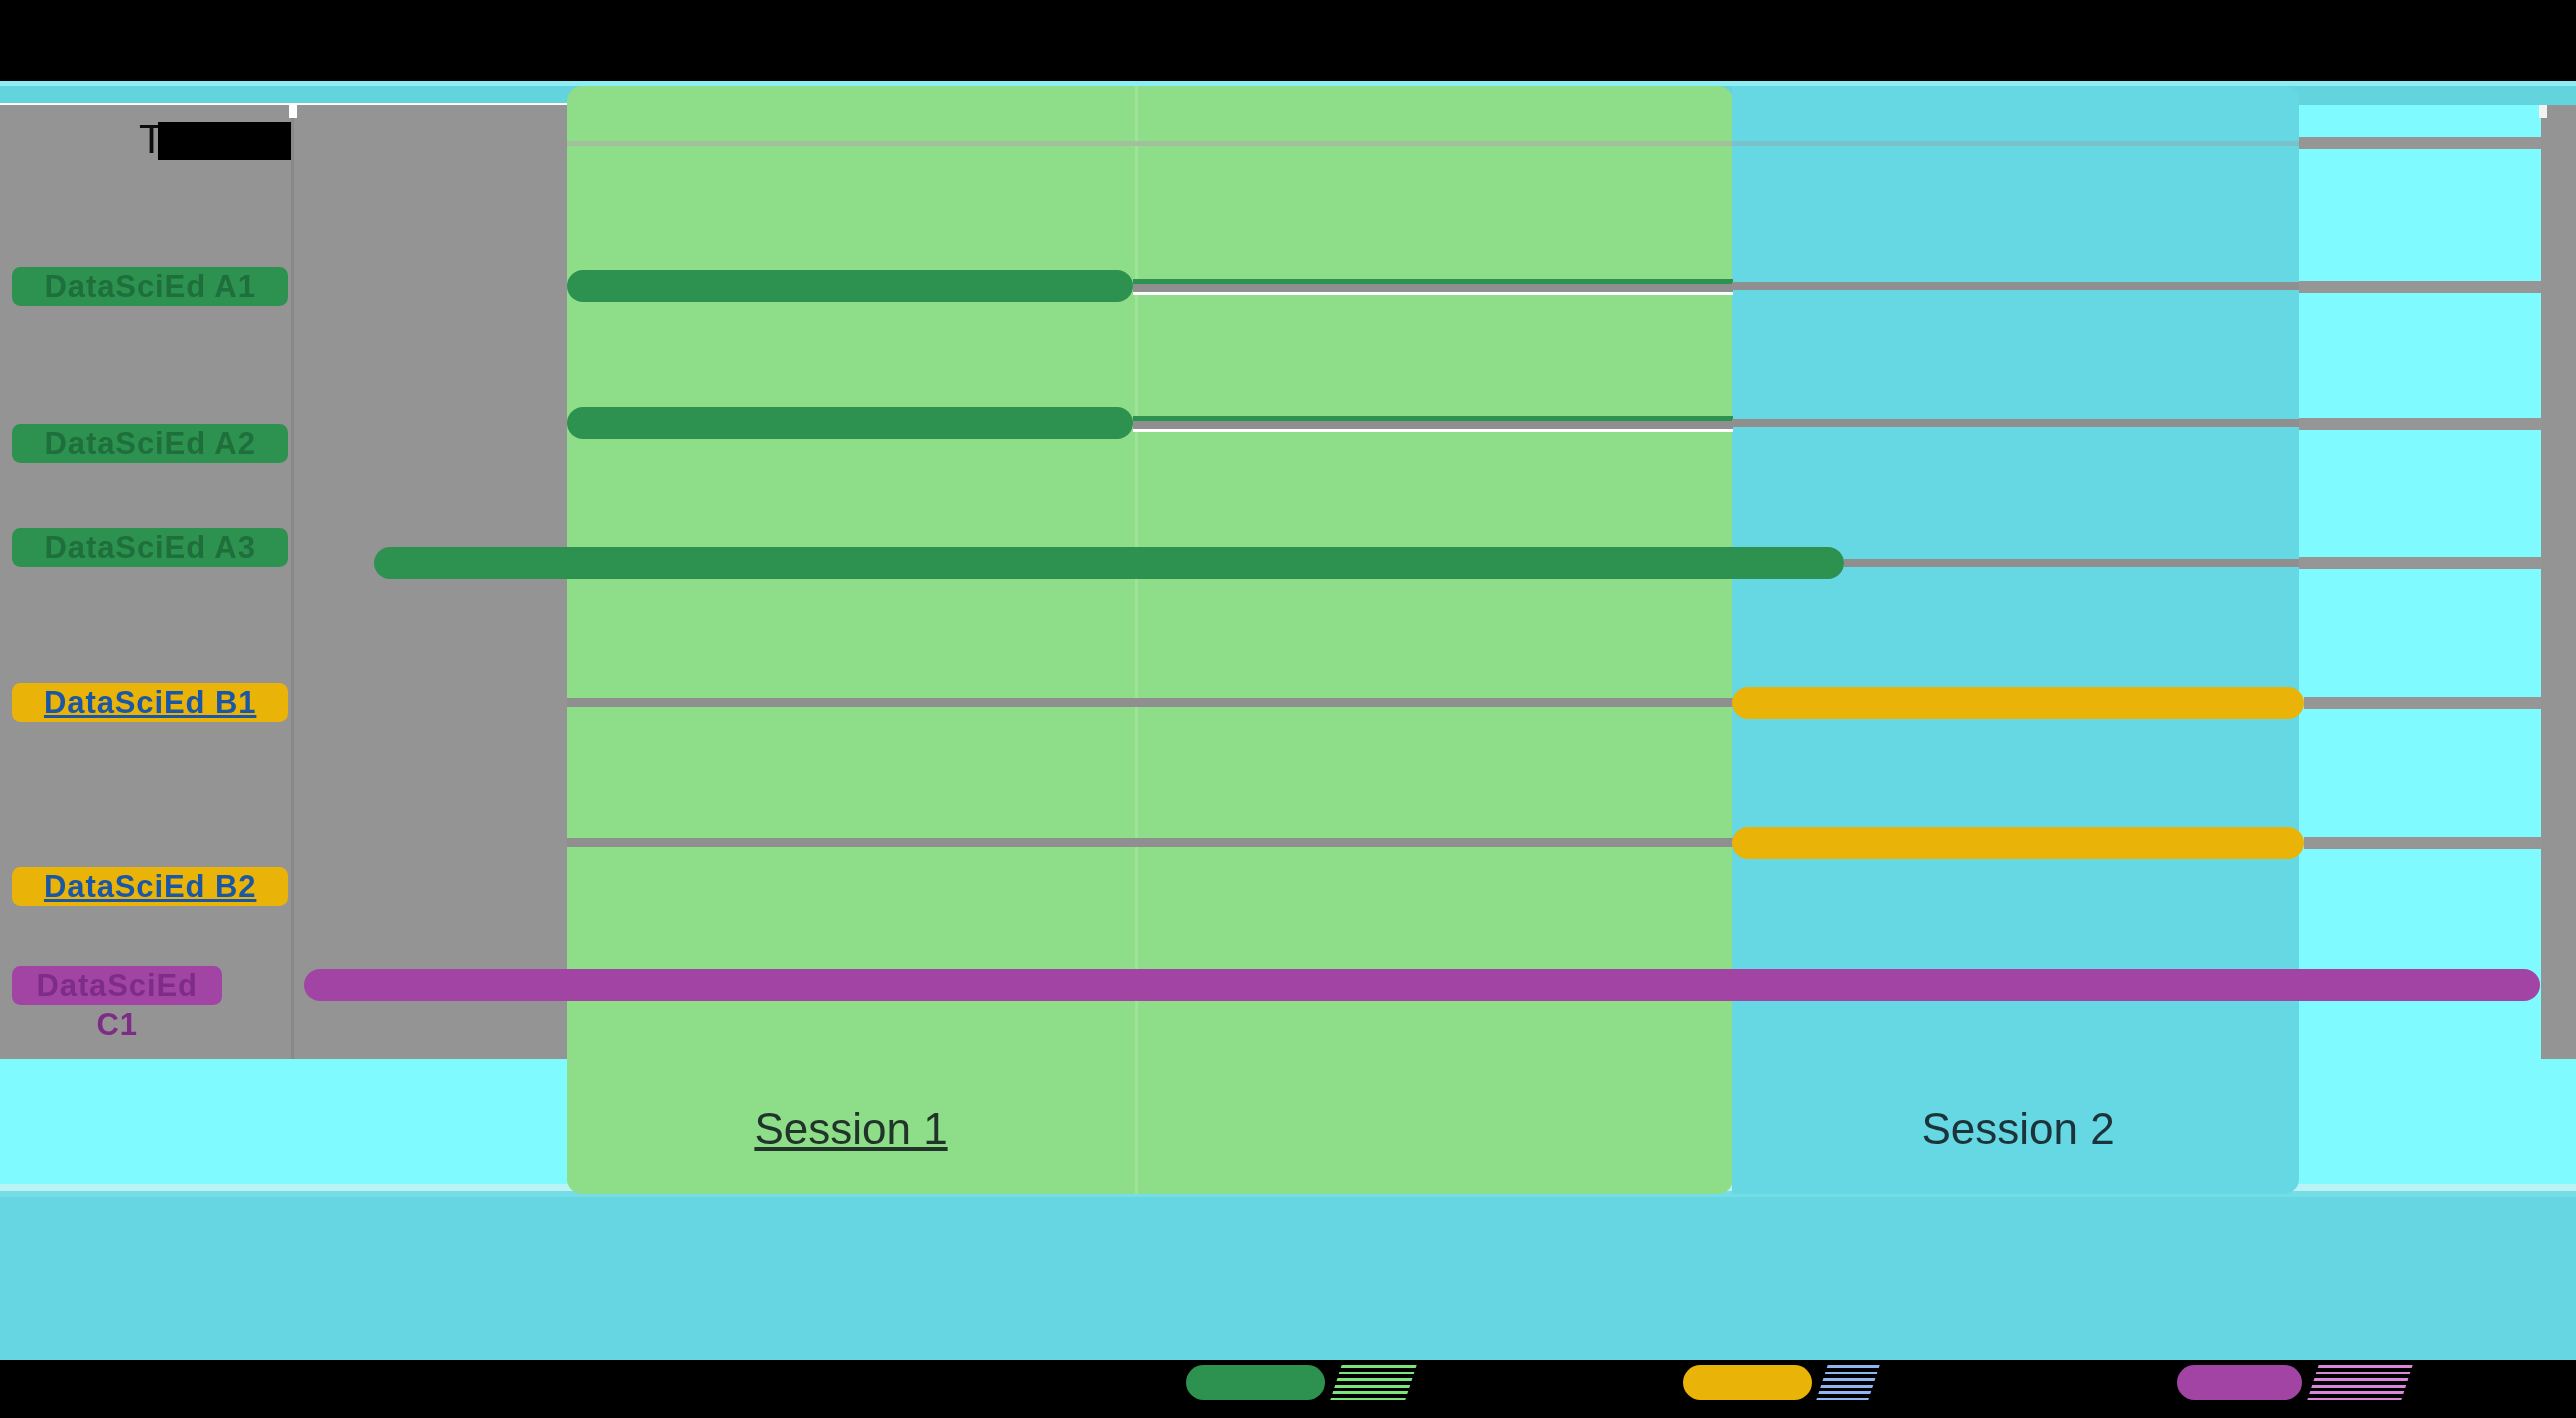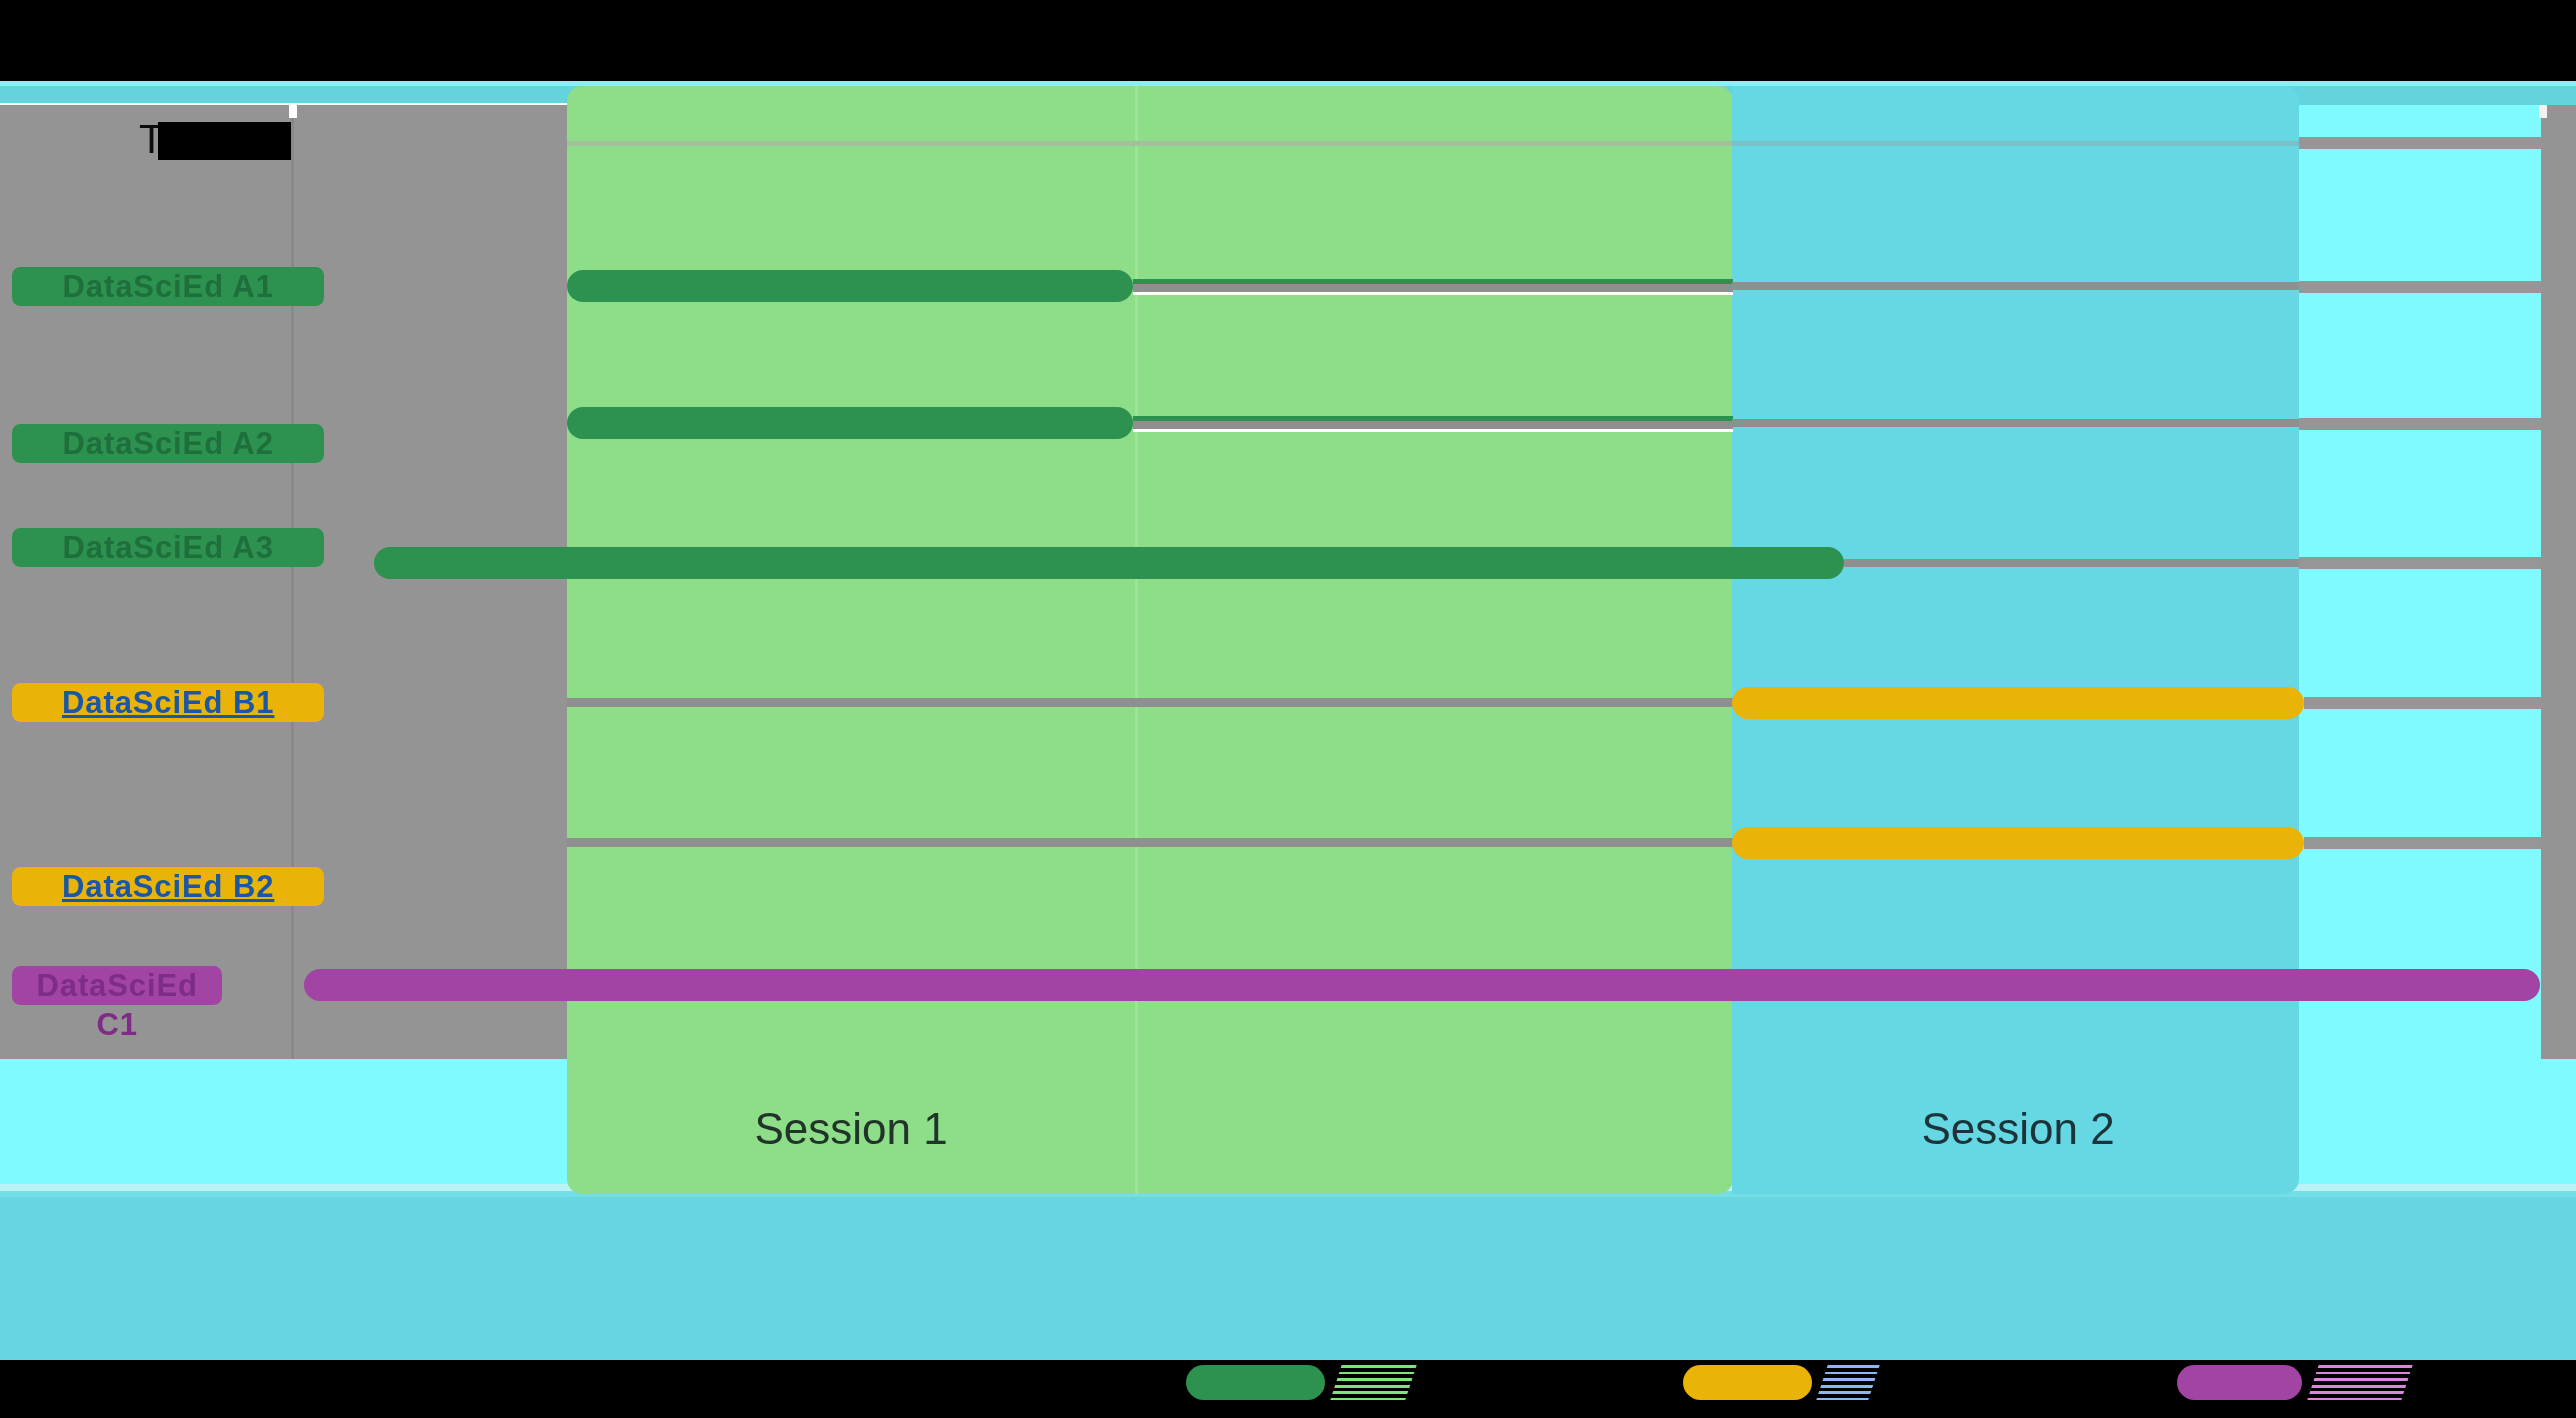--- a/index.html
+++ b/index.html
@@ -1,19 +1,19 @@
 <!DOCTYPE html>
 <html style="font-size:15px"><head>
 <meta charset="utf-8">
 <style>
   html,body{margin:0;padding:0;background:#000;}
   .screen{position:relative;width:2576px;height:1419px;background:#000;overflow:hidden;
           font-family:"Liberation Sans",sans-serif;}
   .abs{position:absolute;}
-  .badge{position:absolute;left:12.2px;width:312px;height:39px;border-radius:8.4px;
+  .badge{position:absolute;left:12.2px;width:276px;height:39px;border-radius:8.4px;
          text-align:center;line-height:39px;font-size:31px;font-weight:600;letter-spacing:0.9px;}
   .bar{position:absolute;height:32px;border-radius:16px;}
   .gl{position:absolute;}
   .fringe{position:absolute;height:16px;}
   .fringe .f1{position:absolute;left:0;top:0;width:100%;height:4.7px;background:#2d9150;}
   .fringe .f2{position:absolute;left:0;top:4.7px;width:100%;height:8.4px;background:#8f8f8f;}
   .fringe .f3{position:absolute;left:0;top:13px;width:100%;height:2.8px;background:#ffffff;}
   .c-green{background:#2d9150;color:#1e6f3c;}
   .c-blue{background:#eab308;color:#1a57a6;text-decoration:underline;}
   .c-purple{background:#a244a4;color:#7e2d86;}
@@ -95,21 +95,21 @@
   <div class="abs" style="left:139px;top:116px;font-size:41px;color:#0d0d0d;">T</div>
   <div class="abs" style="left:158px;top:122px;width:133px;height:38px;background:#000000;"></div>
 
   <div class="badge c-green" style="top:267px;">DataSciEd A1</div>
   <div class="badge c-green" style="top:424px;">DataSciEd A2</div>
   <div class="badge c-green" style="top:528px;text-align:center;">DataSciEd A3</div>
   <div class="badge c-blue" style="top:683px;">DataSciEd B1</div>
   <div class="badge c-blue" style="top:823px;margin-top:44px;">DataSciEd B2</div>
   <div class="badge c-purple" style="top:966px;width:210px;">DataSciEd C1</div>
 
-  <div class="session-label" style="left:851px;top:1104px;color:#20342a;">Session 1</div>
+  <div class="session-label" style="left:851px;top:1104px;color:#20342a;text-decoration:underline;">Session 1</div>
   <div class="session-label" style="left:2018px;top:1104px;color:#1b3339;">Session 2</div>
 
   <div class="pill c-green" style="left:1186px;width:139px;"></div>
   <div class="slash sl-green" style="left:1336px;width:75px;"></div>
   <div class="pill c-blue" style="left:1683px;width:129px;"></div>
   <div class="slash sl-blue" style="left:1822px;width:52px;"></div>
   <div class="pill c-purple" style="left:2177px;width:125px;"></div>
   <div class="slash sl-purple" style="left:2313px;width:94px;"></div>
 
 </div>

